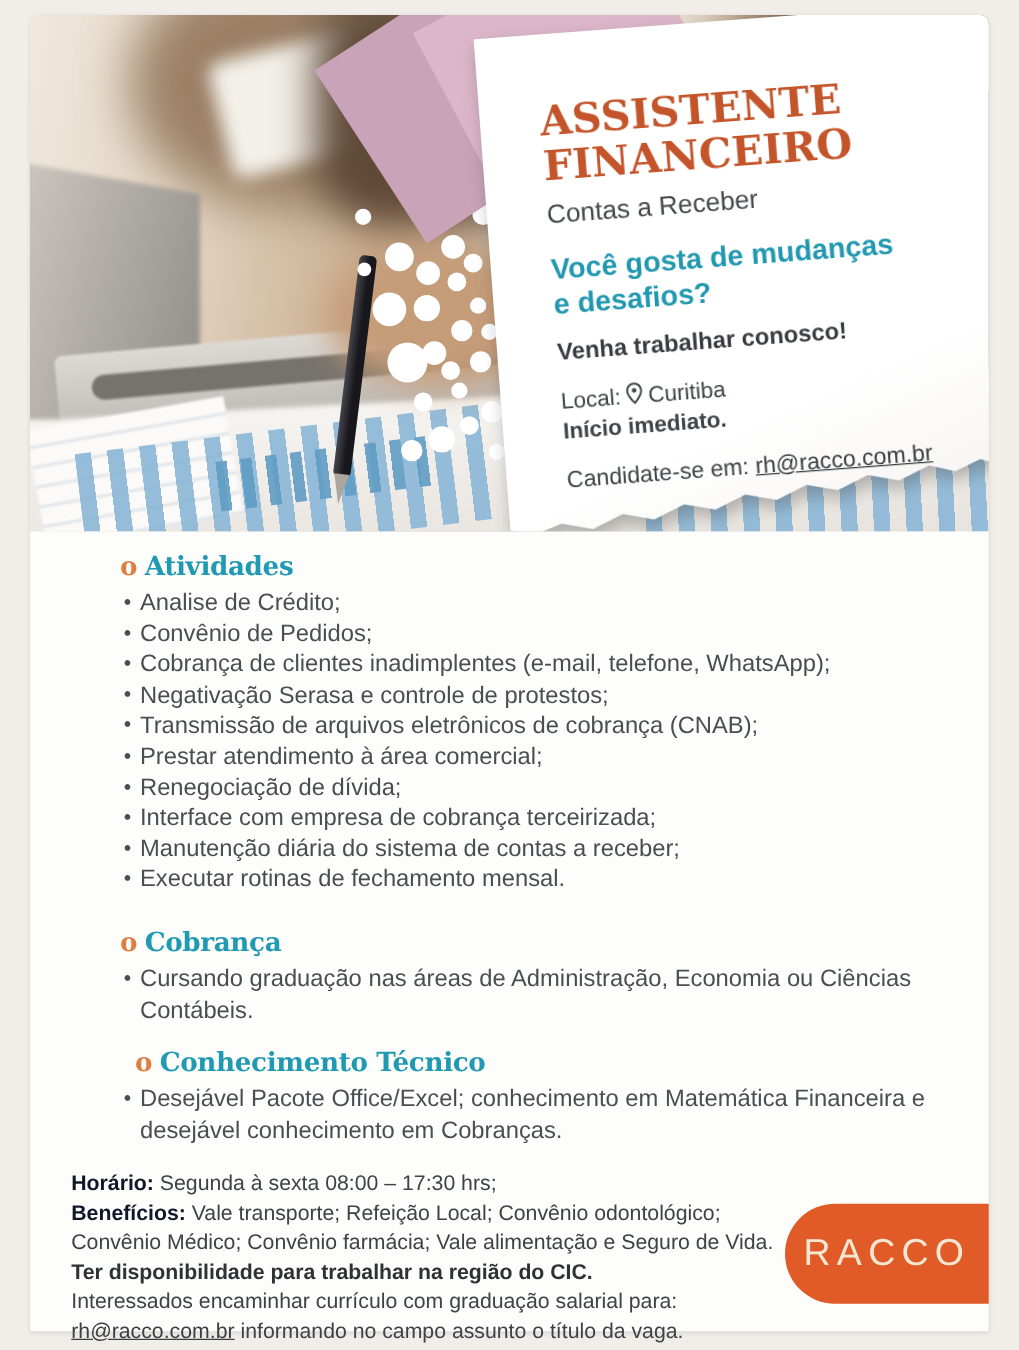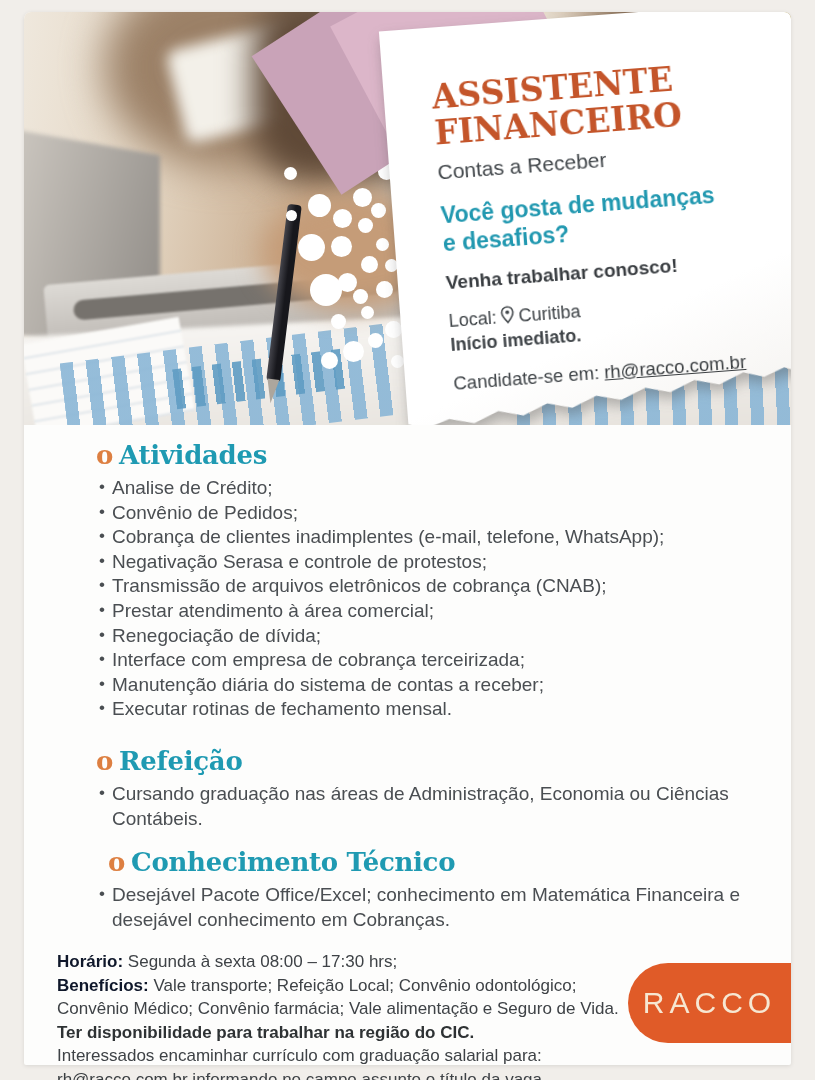--- a/index.html
+++ b/index.html
@@ -60,21 +60,21 @@
   .nt-sub{font-size:21px;margin-top:9px;color:#41464a;}
   .nt-q{font-size:23px;line-height:28px;font-weight:700;color:#2198b0;margin-top:17px;}
   .nt-cta{font-size:19px;font-weight:700;color:#383c40;margin-top:15px;}
   .nt-loc{font-size:18px;margin-top:16px;display:flex;align-items:center;gap:4px;}
   .nt-start{font-size:18px;font-weight:700;margin-top:2px;}
   .nt-apply{font-size:18.5px;margin-top:17px;}
   .nt-apply a,.f-mail a{color:#3a3e41;text-decoration:underline;}
   .pin{display:inline-block;}
   
   .content{position:relative;box-sizing:border-box;padding:15px 26px 0 72px;color:#4a4e52;}
-  h2{font-family:"DejaVu Serif",serif;font-size:26px;font-weight:700;color:#1f9ab2;
+  h2{font-family:"DejaVu Serif",serif;font-size:21px;font-weight:700;color:#1f9ab2;
     margin:0 0 6px 0;letter-spacing:-.3px;}
   h2 .hb{color:#dd7f41;margin-right:6px;}
   .sec2 h2{margin-top:24px;}
   .sec3 h2{margin-top:16px;margin-left:12px;}
   ul{list-style:none;margin:2px 0 0 3px;padding:0;}
   li{position:relative;padding-left:13px;font-size:19px;line-height:24.6px;color:#4a4e52;}
   li .lb{position:absolute;left:0;top:-1px;font-size:17px;}
   
   .footer{margin:18px 0 0 -39px;font-size:17px;line-height:23.5px;color:#3e4246;width:585px;}
   .footer p{margin:0;}
@@ -190,21 +190,21 @@
           <li><span class="lb">•</span><span>Negativação Serasa e controle de protestos;</span></li>
           <li><span class="lb">•</span><span>Transmissão de arquivos eletrônicos de cobrança (CNAB);</span></li>
           <li><span class="lb">•</span><span>Prestar atendimento à área comercial;</span></li>
           <li><span class="lb">•</span><span>Renegociação de dívida;</span></li>
           <li><span class="lb">•</span><span>Interface com empresa de cobrança terceirizada;</span></li>
           <li><span class="lb">•</span><span>Manutenção diária do sistema de contas a receber;</span></li>
           <li><span class="lb">•</span><span>Executar rotinas de fechamento mensal.</span></li>
         </ul>
     </section>
     <section class="sec2">
-      <h2><span class="hb">o</span><span>Refeição</span></h2>
+      <h2><span class="hb">o</span><span>Cobrança</span></h2>
       <ul>
           <li><span class="lb">•</span><span>Cursando graduação nas áreas de Administração, Economia ou Ciências Contábeis.</span></li>
         </ul>
     </section>
     <section class="sec3">
       <h2><span class="hb">o</span><span>Conhecimento Técnico</span></h2>
       <ul>
           <li><span class="lb">•</span><span>Desejável Pacote Office/Excel; conhecimento em Matemática Financeira e desejável conhecimento em Cobranças.</span></li>
         </ul>
     </section>

